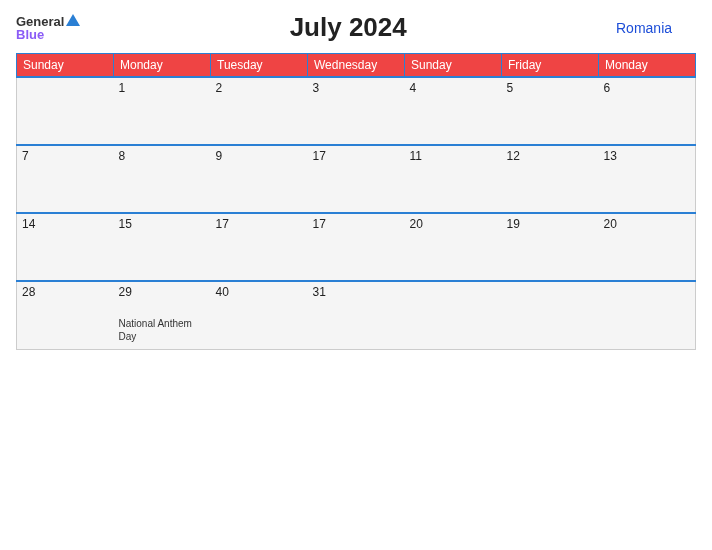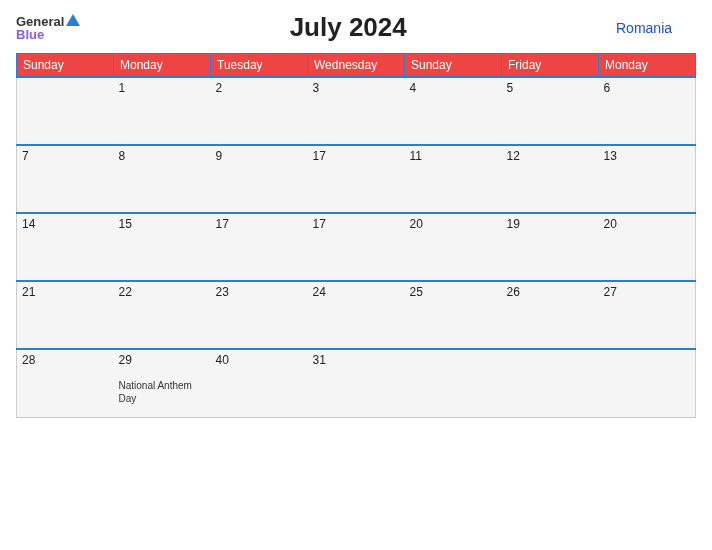--- a/index.html
+++ b/index.html
@@ -83,21 +83,21 @@
       background: #f5f5f5;
     }
     .day-num {
       font-size: 12px;
       color: #222;
       display: block;
     }
     .event {
       font-size: 10px;
       color: #333;
-      margin-top: 12px;
+      margin-top: 18px;
       line-height: 1.3;
     }
     .logo-wrapper {
       display: flex;
       flex-direction: column;
       align-items: flex-start;
     }
     .logo-top {
       display: flex;
       align-items: center;
@@ -194,43 +194,20 @@
           </td>
           <td>
             <span class="day-num">19</span>
           </td>
           <td>
             <span class="day-num">20</span>
           </td>
         </tr>
         <tr>
           <td>
-            <span class="day-num">21</span>
-          </td>
-          <td>
-            <span class="day-num">22</span>
-          </td>
-          <td>
-            <span class="day-num">23</span>
-          </td>
-          <td>
-            <span class="day-num">24</span>
-          </td>
-          <td>
-            <span class="day-num">25</span>
-          </td>
-          <td>
-            <span class="day-num">26</span>
-          </td>
-          <td>
-            <span class="day-num">27</span>
-          </td>
-        </tr>
-        <tr>
-          <td>
             <span class="day-num">28</span>
           </td>
           <td>
             <span class="day-num">29</span>
             <div class="event">National Anthem Day</div>
           </td>
           <td>
             <span class="day-num">40</span>
           </td>
           <td>

